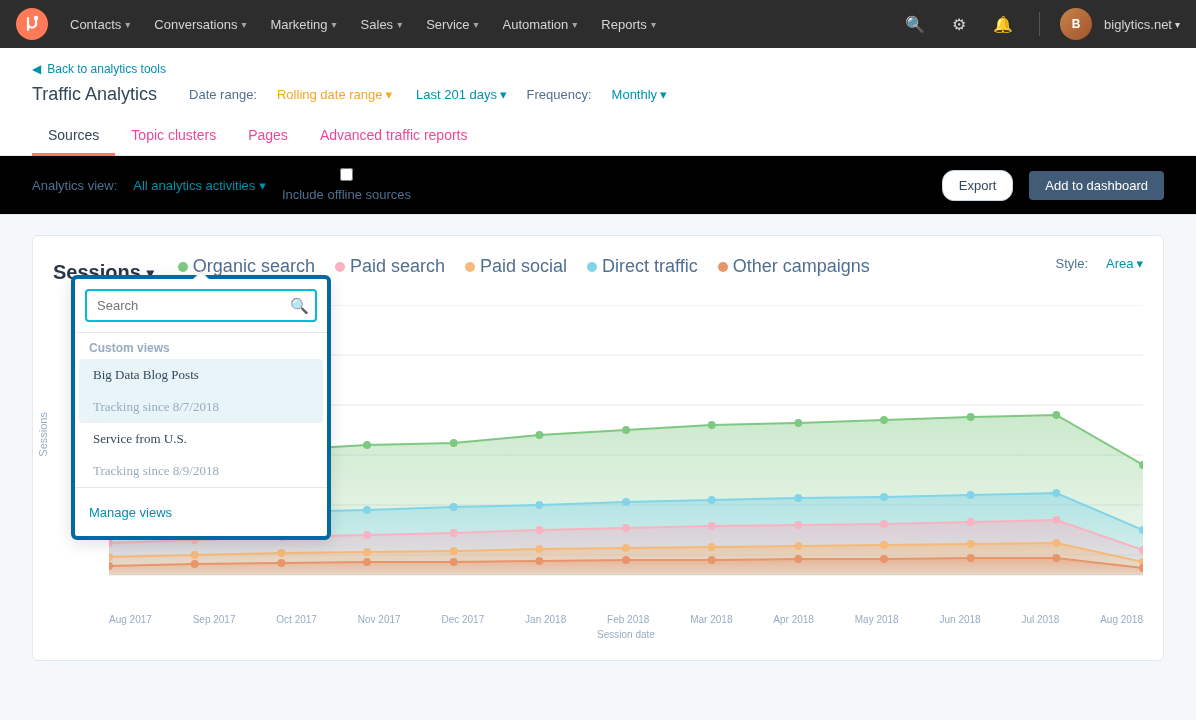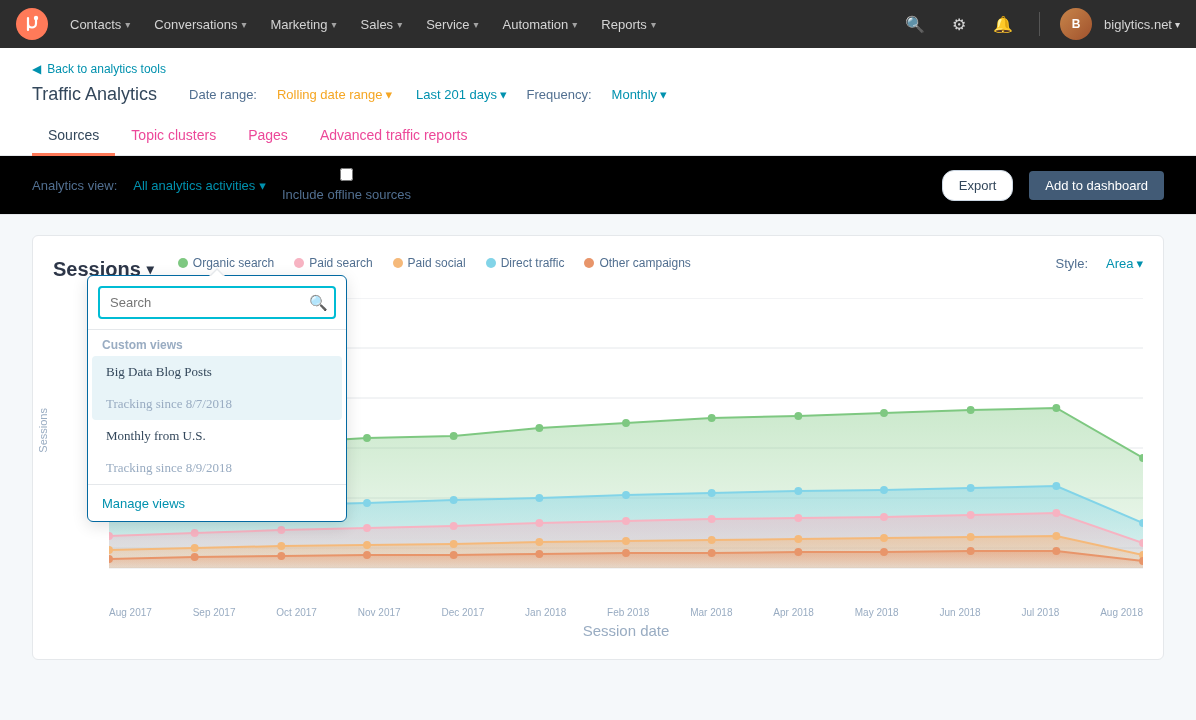--- a/index.html
+++ b/index.html
@@ -172,30 +172,30 @@
       color: #0091ae; font-size: 13px; background: none; border: none; cursor: pointer;
       display: flex; align-items: center; gap: 3px; font-weight: 500;
     }
 
     
     .legend-row {
       display: flex; align-items: center; gap: 20px;
       margin-bottom: 12px;
       flex-wrap: wrap;
     }
-    .legend-item { display: flex; align-items: center; gap: 5px; font-size: 12px; color: #516f90; }
+    .legend-item { display: flex; align-items: center; gap: 5px; font-size: 18px; color: #516f90; }
     .legend-dot { width: 10px; height: 10px; border-radius: 50%; }
 
     
     .dropdown-overlay {
       position: absolute;
-      top: 60px; left: 87px;
+      top: 60px; left: 71px;
       z-index: 100;
       background: #fff;
-      border: 1px solid #0369a1;
+      border: 4px solid #0369a1;
       border-radius: 6px;
       box-shadow: 0 4px 16px rgba(0,0,0,0.12);
       width: 260px;
     }
     .dropdown-search-row {
       padding: 10px;
       border-bottom: 1px solid #e5e8eb;
     }
     .dropdown-search-input {
       width: 100%;
@@ -225,21 +225,21 @@
       margin: 0 4px;
       font-family: Liberation Serif, serif;
     }
     .dropdown-item.active { background: #e8f4f8; }
     .dropdown-item-title { font-size: 13px; color: #33475b; font-weight: 500; }
     .dropdown-item-sub { font-size: 13px; color: #99acc2; margin-top: 16px; }
     .dropdown-scroll { max-height: 220px; overflow-y: auto; }
     .dropdown-scroll::-webkit-scrollbar { width: 6px; }
     .dropdown-scroll::-webkit-scrollbar-thumb { background: #cbd6e2; border-radius: 3px; }
     .dropdown-footer {
-      padding: 10px 14px;
+      padding: 16px 14px;
       border-top: 1px solid #e5e8eb;
     }
     .manage-views-link {
       color: #0091ae; font-size: 13px; font-weight: 500; cursor: pointer;
       text-decoration: none;
       background: none; border: none;
     }
   </style>
 </head>
 <body>
@@ -371,21 +371,21 @@
     </div>
 
     <div class="dropdown-scroll">
       <div class="dropdown-section-label">Custom views</div>
 
       <div class="dropdown-item active">
         <div class="dropdown-item-title">Big Data Blog Posts</div>
         <div class="dropdown-item-sub">Tracking since 8/7/2018</div>
       </div>
       <div class="dropdown-item">
-        <div class="dropdown-item-title">Monthly from U.S.</div>
+        <div class="dropdown-item-title">Service from U.S.</div>
         <div class="dropdown-item-sub">Tracking since 8/9/2018</div>
       </div>
     </div>
 
     <div class="dropdown-footer">
       <button class="manage-views-link">Manage views</button>
     </div>
   </div>
 
   <div class="chart-card">
@@ -562,18 +562,18 @@
         <span>Dec 2017</span>
         <span>Jan 2018</span>
         <span>Feb 2018</span>
         <span>Mar 2018</span>
         <span>Apr 2018</span>
         <span>May 2018</span>
         <span>Jun 2018</span>
         <span>Jul 2018</span>
         <span>Aug 2018</span>
       </div>
-      <div style="text-align:center;font-size:15px;color:#99acc2;margin-top:4px;">
+      <div style="text-align:center;font-size:10px;color:#99acc2;margin-top:4px;">
         <span>Session date</span>
       </div>
     </div>
   </div>
 </div>
 
 </body></html>

